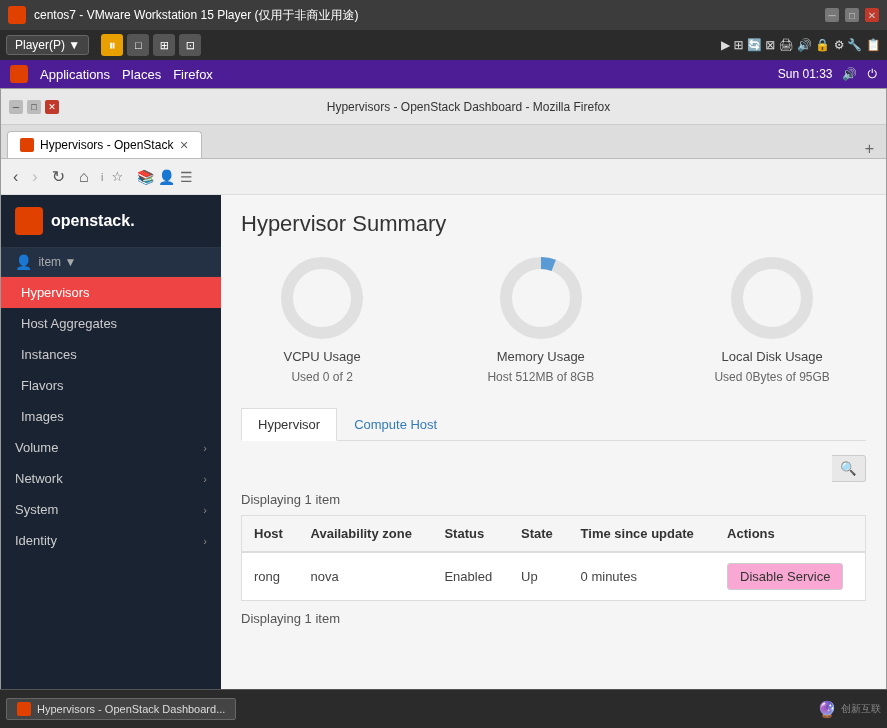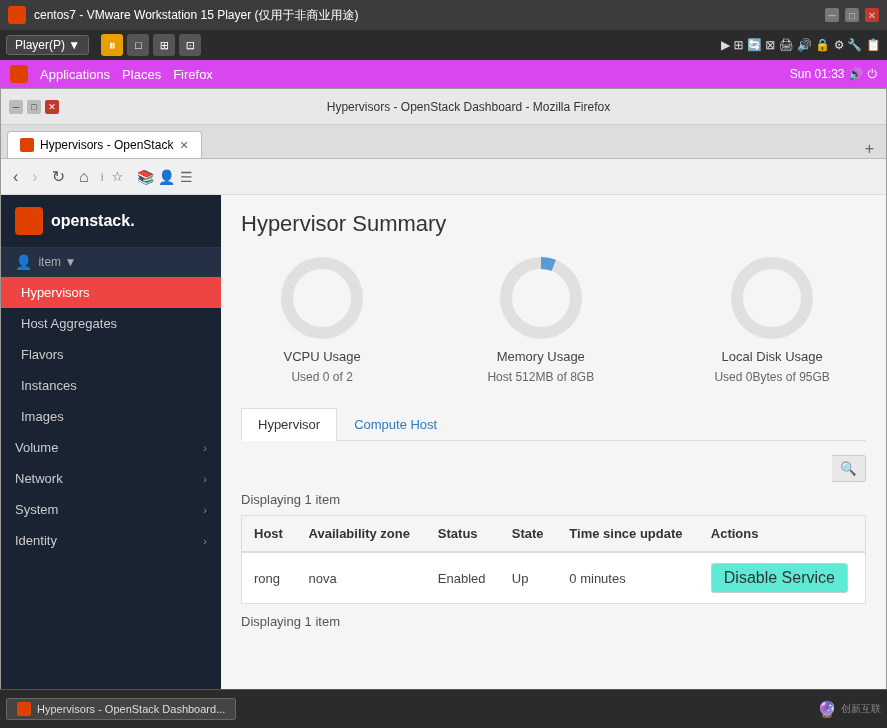--- a/index.html
+++ b/index.html
@@ -36,31 +36,31 @@
       padding: 2px 8px;
       font-size: 12px;
       cursor: pointer;
       border-radius: 3px;
       display: flex; align-items: center; gap: 4px;
     }
     .taskbar-right { margin-left: auto; display: flex; align-items: center; gap: 8px; color: #ddd; font-size: 12px; }
 
     
     .gnome-bar {
-      background: #d946ef;
+      background: #4c1d95;
       height: 28px;
       display: flex;
       align-items: center;
       padding: 0 10px;
       color: white;
       font-size: 13px;
       gap: 12px;
     }
     .gnome-bar .app-icon { width: 18px; height: 18px; background: #e04000; border-radius: 3px; }
-    .gnome-bar-right { margin-left: auto; display: flex; align-items: center; gap: 4px; font-size: 12px; }
+    .gnome-bar-right { margin-left: auto; display: flex; align-items: center; gap: 10px; font-size: 12px; }
 
     
     .browser {
       background: #f0f0f0;
       border: 1px solid #999;
       display: flex;
       flex-direction: column;
       height: calc(728px - 30px - 30px - 28px);
     }
 
@@ -267,24 +267,24 @@
       border-bottom: 2px solid #ddd;
     }
     .data-table td {
       padding: 10px 12px;
       border-bottom: 1px solid #eee;
       color: #444;
     }
     .data-table tr:last-child td { border-bottom: none; }
 
     .disable-btn {
-      background: #5eead4;
+      background: #f9a8d4;
       border: 1px solid #ccc;
       padding: 5px 12px;
-      font-size: 16px;
+      font-size: 13px;
       cursor: pointer;
       border-radius: 3px;
       color: #333;
     }
 
     
     .bottom-taskbar {
       position: fixed;
       bottom: 0;
       left: 0;
@@ -403,24 +403,24 @@
         <span>item ▼</span>
       </div>
 
       <div class="sidebar-item active sub">
         <span>Hypervisors</span>
       </div>
       <div class="sidebar-item sub">
         <span>Host Aggregates</span>
       </div>
       <div class="sidebar-item sub">
+        <span>Instances</span>
+      </div>
+      <div class="sidebar-item sub">
         <span>Flavors</span>
-      </div>
-      <div class="sidebar-item sub">
-        <span>Instances</span>
       </div>
       <div class="sidebar-item sub">
         <span>Images</span>
       </div>
 
       <div class="sidebar-item">
         <span>Volume</span>
         <span class="expand-arrow">›</span>
       </div>
       <div class="sidebar-item">

